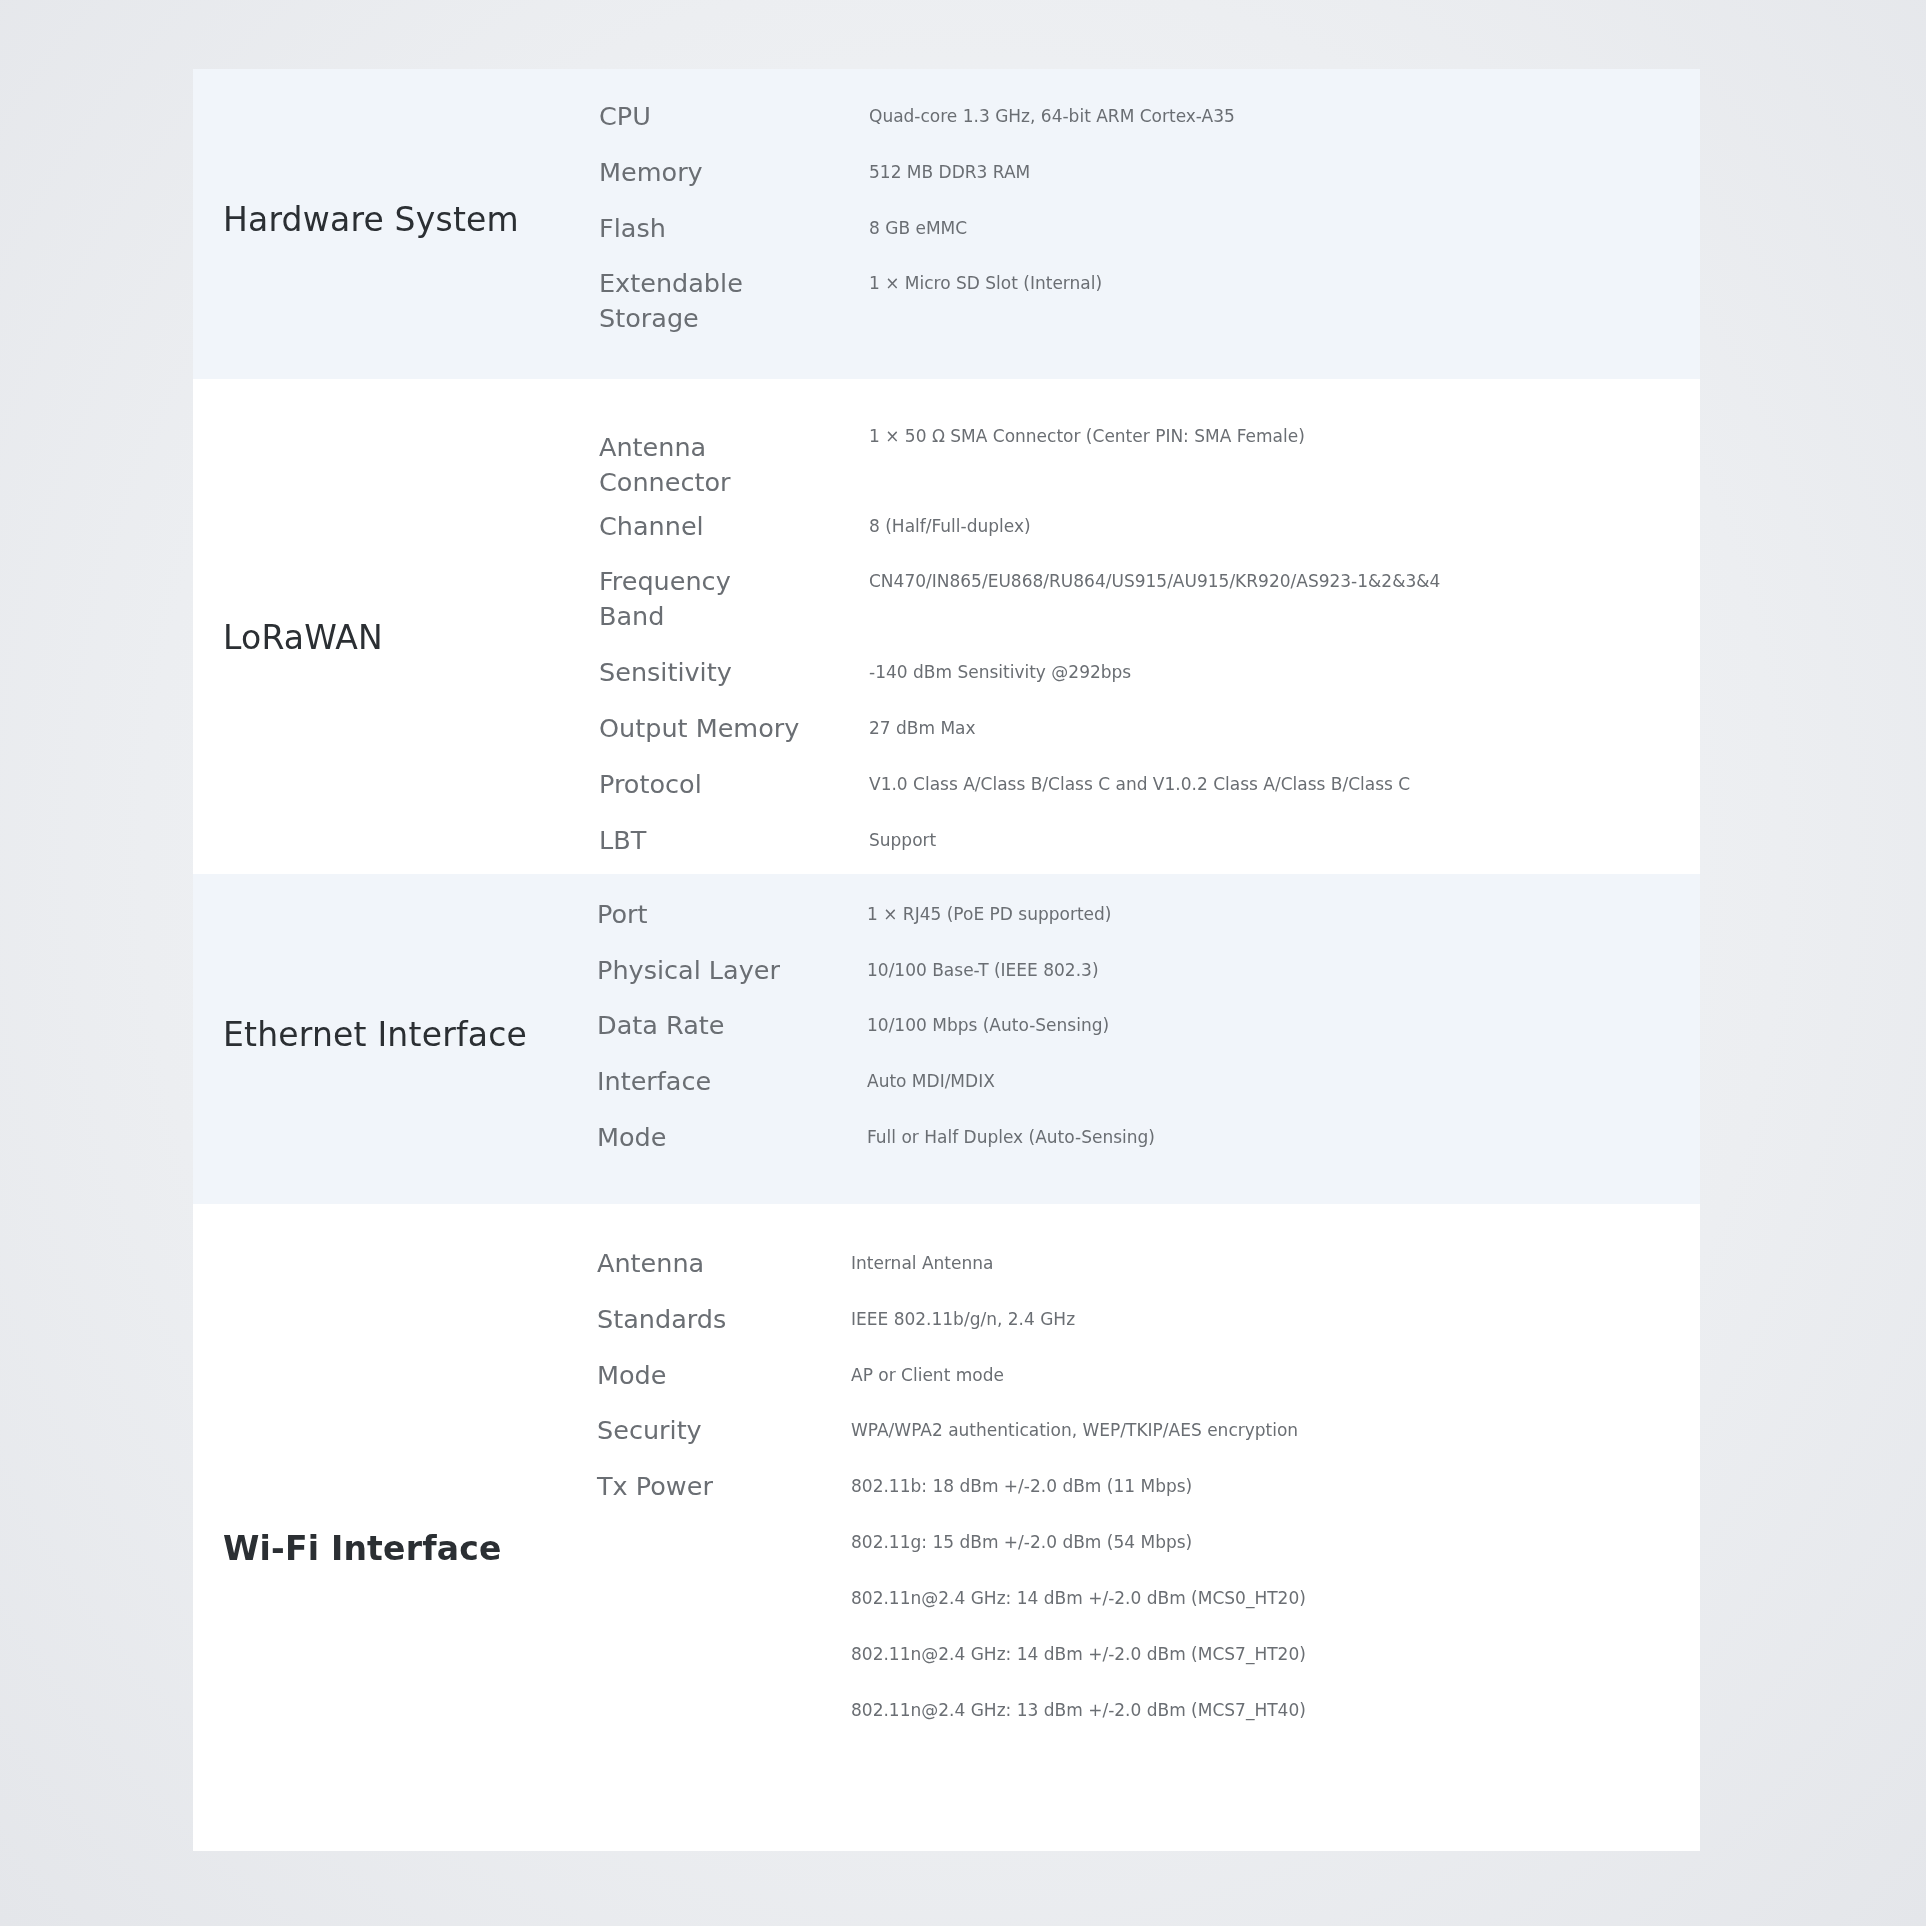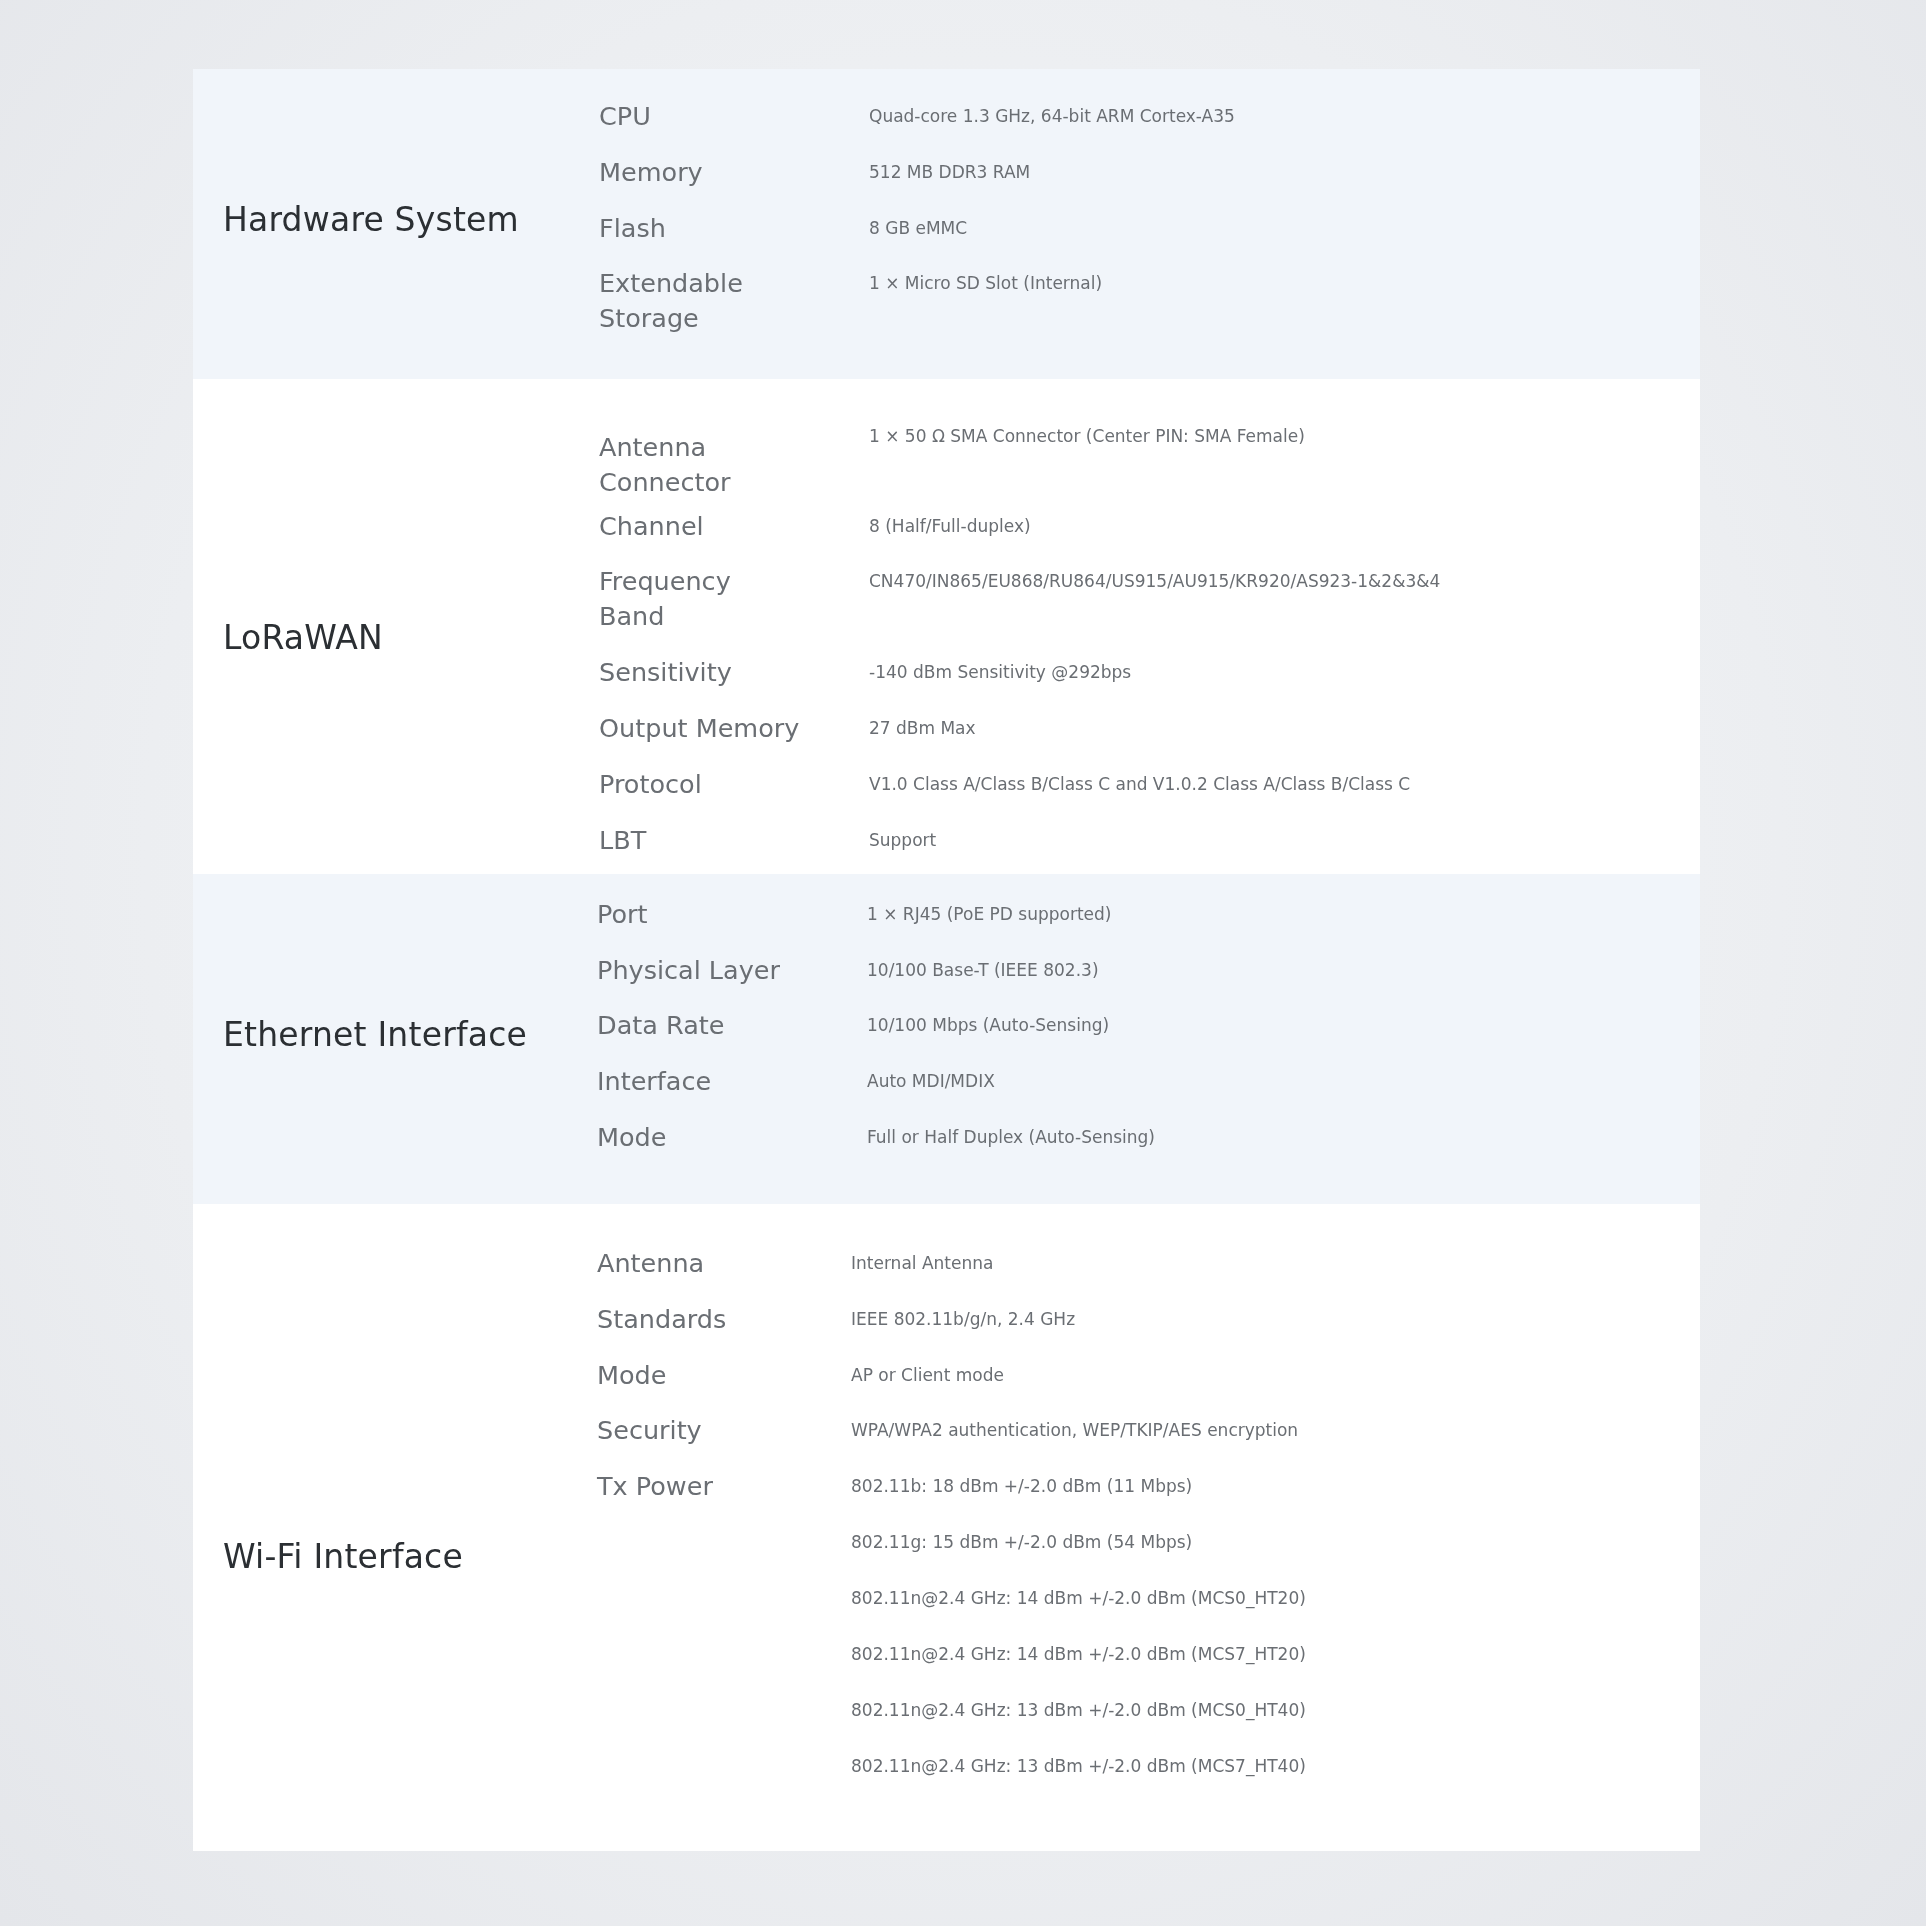--- a/index.html
+++ b/index.html
@@ -109,21 +109,21 @@
       <div class="label">Interface</div>
       <div class="value">Auto MDI/MDIX</div>
     </div>
     <div class="row" style="top:246px;">
       <div class="label">Mode</div>
       <div class="value">Full or Half Duplex (Auto-Sensing)</div>
     </div>
   </div>
 
   <div class="section plain s-wifi" style="height:647px;">
-    <div class="cat" style="top:352px;">Wi-Fi Interface</div>
+    <div class="cat" style="top:344px;font-weight:bold;">Wi-Fi Interface</div>
     <div class="row" style="top:42px;">
       <div class="label">Antenna</div>
       <div class="value">Internal Antenna</div>
     </div>
     <div class="row" style="top:98px;">
       <div class="label">Standards</div>
       <div class="value">IEEE 802.11b/g/n, 2.4 GHz</div>
     </div>
     <div class="row" style="top:154px;">
       <div class="label">Mode</div>
@@ -133,20 +133,19 @@
       <div class="label">Security</div>
       <div class="value">WPA/WPA2 authentication, WEP/TKIP/AES encryption</div>
     </div>
     <div class="row" style="top:265px;">
       <div class="label">Tx Power</div>
       <div class="value">
         <span class="line">802.11b: 18 dBm +/-2.0 dBm (11 Mbps)</span>
         <span class="line">802.11g: 15 dBm +/-2.0 dBm (54 Mbps)</span>
         <span class="line">802.11n@2.4 GHz: 14 dBm +/-2.0 dBm (MCS0_HT20)</span>
         <span class="line">802.11n@2.4 GHz: 14 dBm +/-2.0 dBm (MCS7_HT20)</span>
-        <span class="line">802.11n@2.4 GHz: 13 dBm +/-2.0 dBm (MCS0_HT40)</span>
         <span class="line">802.11n@2.4 GHz: 13 dBm +/-2.0 dBm (MCS7_HT40)</span>
       </div>
     </div>
   </div>
 
 </div>
 
 
 </body></html>

